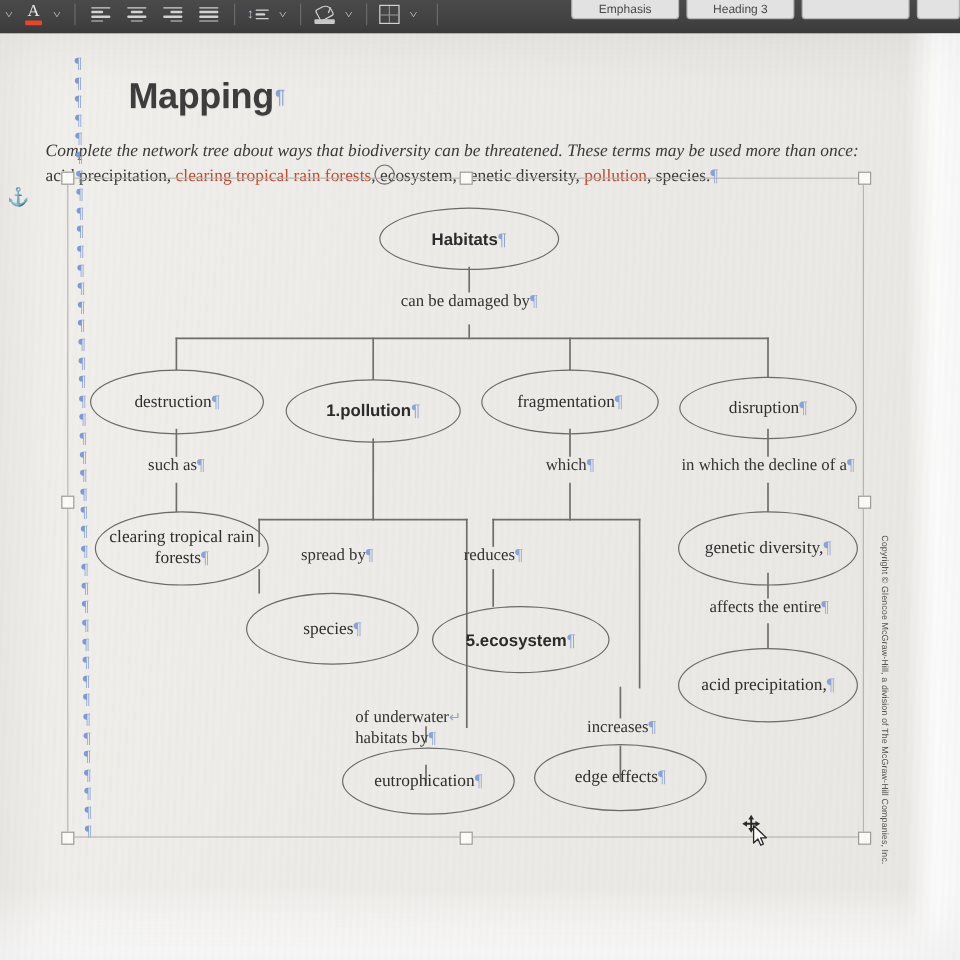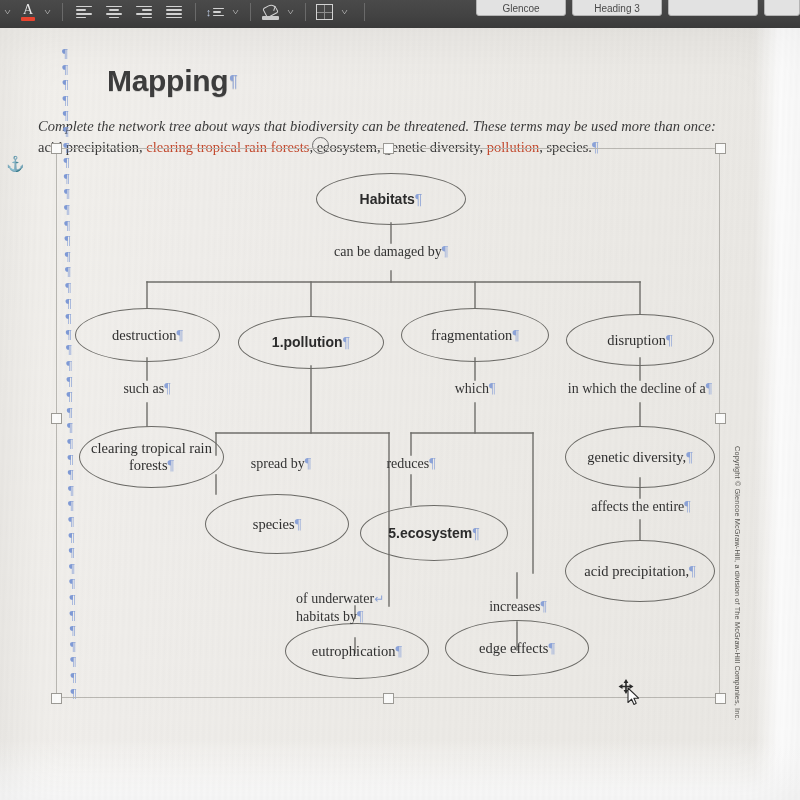--- a/index.html
+++ b/index.html
@@ -341,21 +341,21 @@
       </div>
       <div class="tb-item" style="width:18px">
         <span class="chev">˅</span>
       </div>
 
       <div class="tb-sep" style="margin-left:10px"></div>
     </div>
 
     <div class="style-gallery">
       <div class="style-chip">
-        <span>Glencoe</span>
+        <span>Emphasis</span>
       </div>
       <div class="style-chip">
         <span>Heading 3</span>
       </div>
       <div class="style-chip">
         <span></span>
       </div>
       <div class="style-chip partial">
         <span></span>
       </div>

